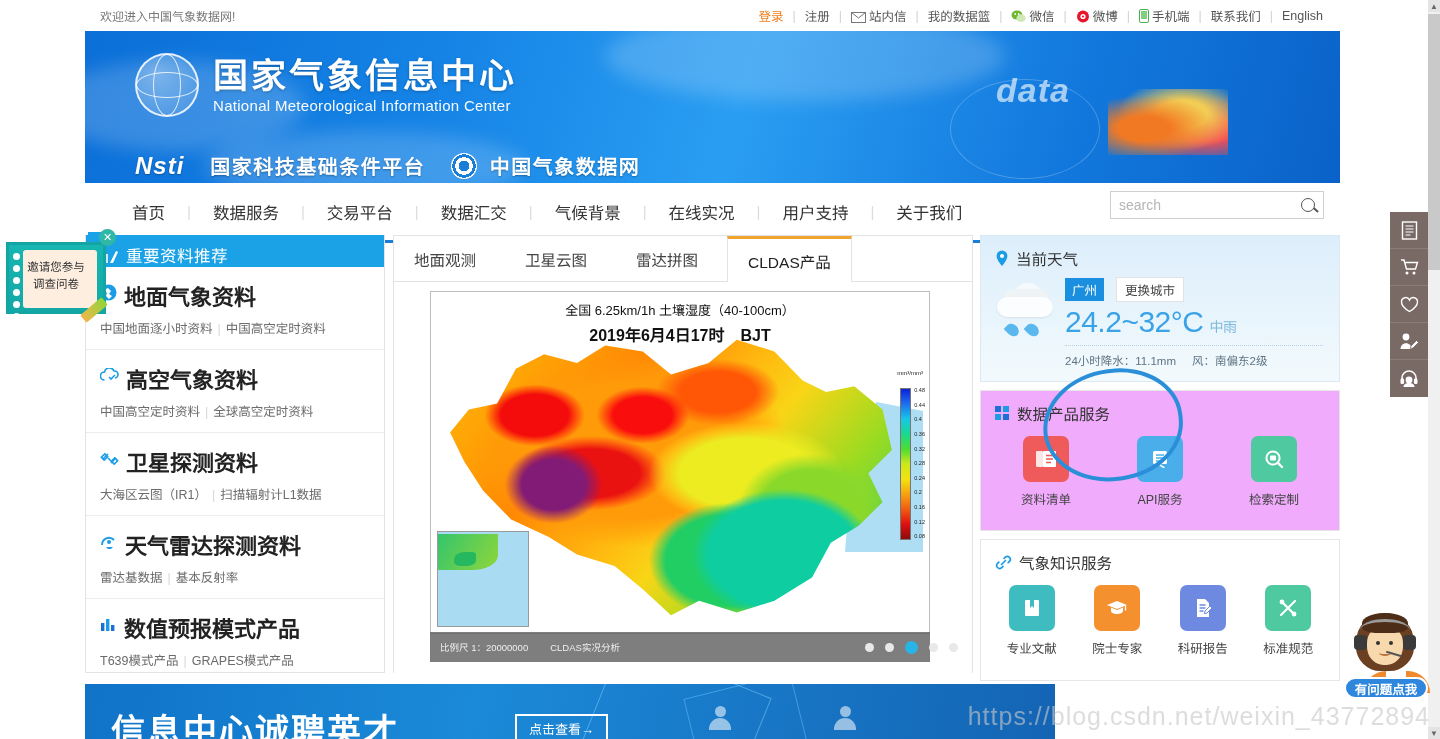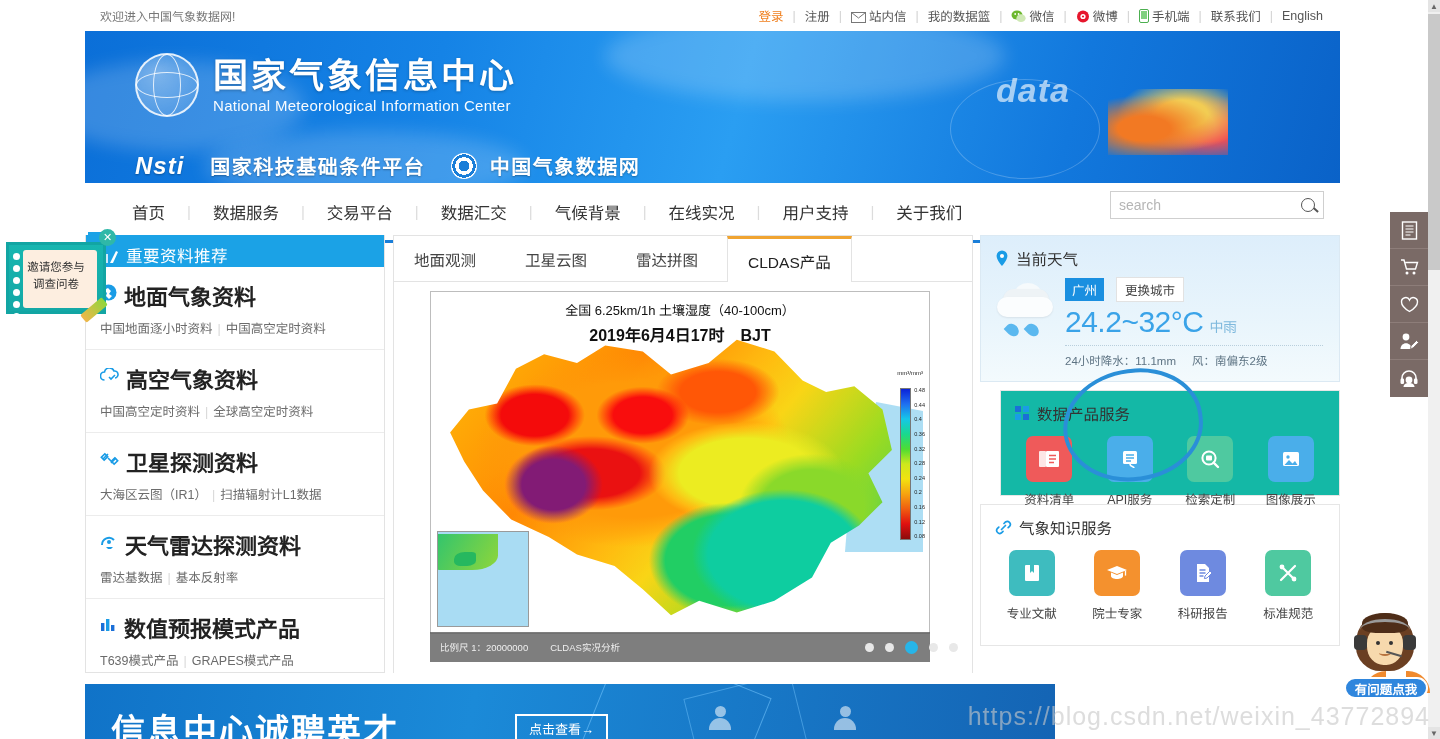--- a/index.html
+++ b/index.html
@@ -211,21 +211,21 @@
   .d1 { left: 14px; top: 44px; } .d2 { left: 34px; top: 44px; }
   .wx-right { flex:1; padding-left: 2px; }
   .city-row { display:flex; align-items:center; gap: 12px; margin-top: 4px; }
   .city { background:#1a8fe0; color:#fff; font-size: 12.5px; padding: 2px 7px; }
   .chg-city { background:#fff; border:1px solid #e2e2e2; color:#444; font-size: 12.5px; padding: 2px 8px; cursor:pointer; }
   .temp { color:#3aa3e8; font-size: 30px; font-weight:400; letter-spacing: -.5px; margin-top: 3px; }
   .temp small { font-size: 14px; color:#7fb9dd; margin-left: 6px; }
   .wx-meta { border-top:1px dotted #b9cfdd; margin: 6px 16px 0 0; padding-top: 6px;
              font-size: 11.5px; color:#5d7383; display:flex; gap: 16px; }
 
-  .svc-card { margin-top: 8px; height: 106px; background:#14b8a6; border:1px solid #e6e6e6; position:relative;margin-left:20px; }
+  .svc-card { margin-top: 8px; height: 141px; background:#f0abfc; border:1px solid #e6e6e6; position:relative; }
   .svc-grid { display:flex; justify-content: space-around; padding: 12px 8px 0 8px; }
   .svc-item { width: 72px; text-align:center; cursor:pointer; }
   .svc-tile { width: 46px; height: 46px; border-radius: 7px; margin: 0 auto 7px auto;
               display:flex; align-items:center; justify-content:center; color:#fff; font-size: 22px; }
   .svc-label { font-size: 12.5px; color:#444; }
   .annot-circle { position:absolute; left: 62px; top: -22px; width: 140px; height: 112px;
                   border: 4px solid #2a8fd8; border-radius: 52% 48% 50% 50%;
                   transform: rotate(-7deg); pointer-events:none; z-index: 9; }
 
   .know-card { margin-top: 8px; height: 142px; background:#fff; border:1px solid #e6e6e6; }
@@ -641,30 +641,20 @@
         <div class="svc-item">
           <div class="svc-tile" style="background:#4fc9a0">
             <svg width="24" height="24" viewBox="0 0 24 24">
                 <circle cx="11" cy="11" r="6.6" fill="none" stroke="#fff" stroke-width="2"></circle>
                 <path d="M15.6 15.6L20 20" stroke="#fff" stroke-width="2.4" stroke-linecap="round"></path>
                 <rect x="8" y="8.5" width="6" height="5" rx="1" fill="#fff"></rect>
               </svg>
           </div>
           <div class="svc-label">检索定制</div>
         </div>
-        <div class="svc-item">
-          <div class="svc-tile" style="background:#4aaeea">
-            <svg width="24" height="24" viewBox="0 0 24 24">
-                <rect x="4" y="5" width="16" height="14" rx="1.5" fill="#fff"></rect>
-                <circle cx="9" cy="10" r="1.7" fill="#4aaeea"></circle>
-                <path d="M5.5 18l4.5-5 3.5 3.5 2.5-2.5 2.5 4z" fill="#4aaeea"></path>
-              </svg>
-          </div>
-          <div class="svc-label">图像展示</div>
-        </div>
       </div>
       <div class="annot-circle"></div>
     </div>
 
     <div class="know-card">
       <div class="card-title">
         <span class="tic">
           <svg width="17" height="15" viewBox="0 0 17 15">
               <g stroke="#1a9ce6" stroke-width="1.7" fill="none" stroke-linecap="round">
                 <path d="M6.5 9.5l4-4"></path>

